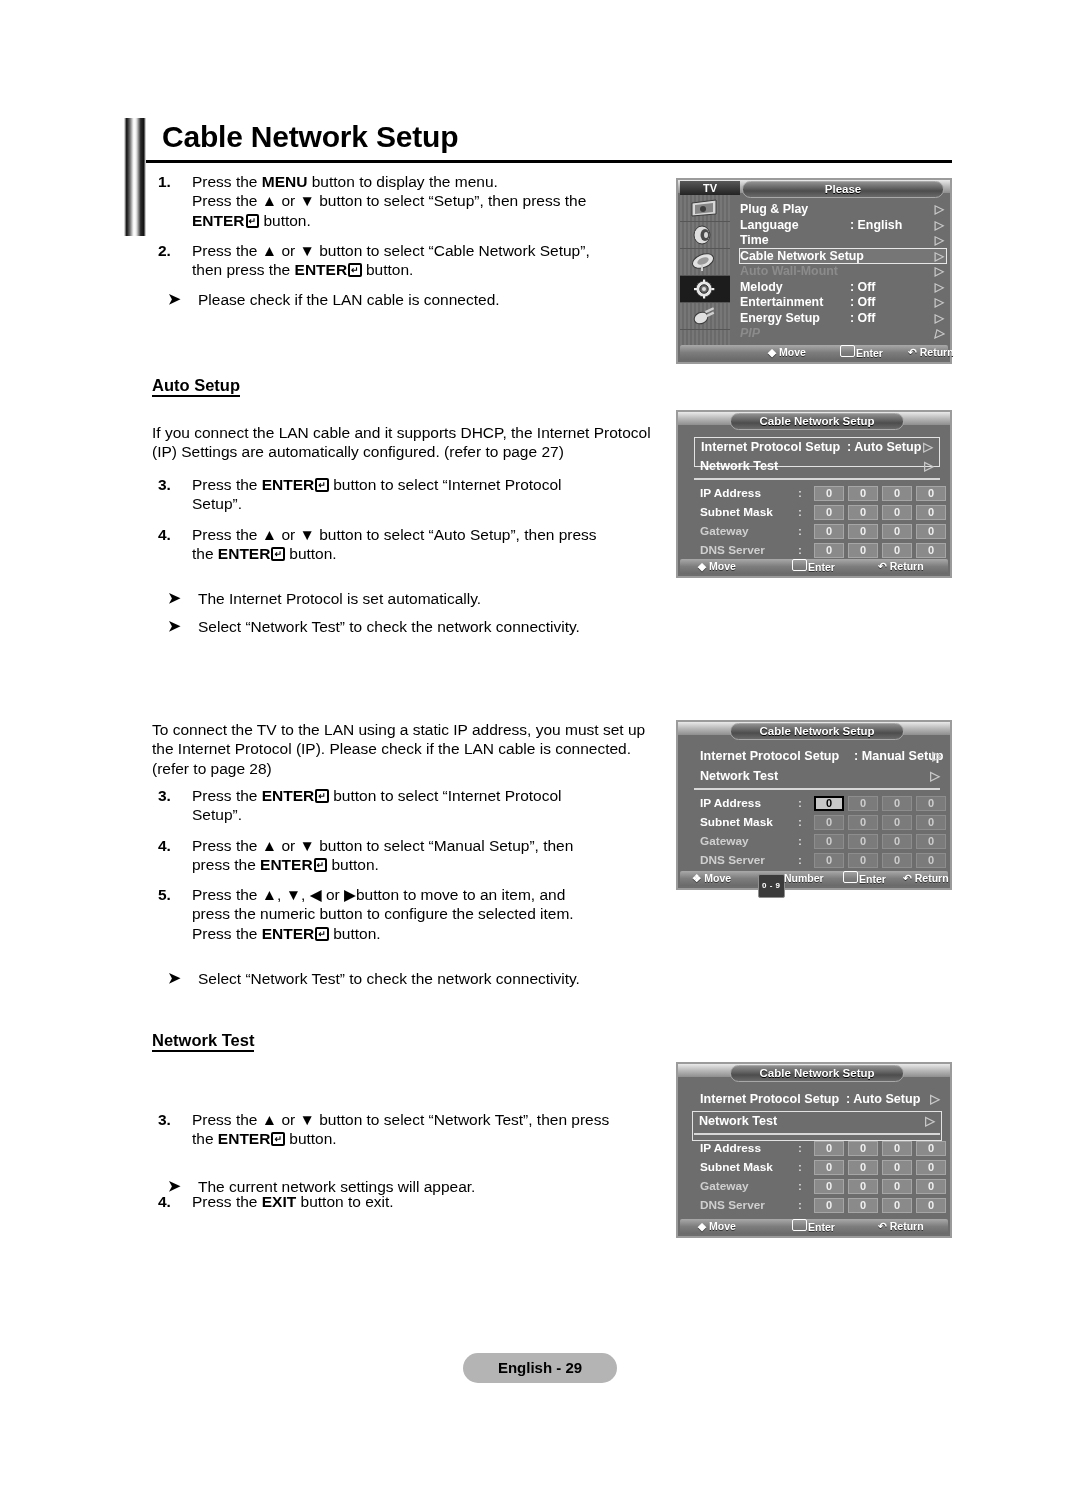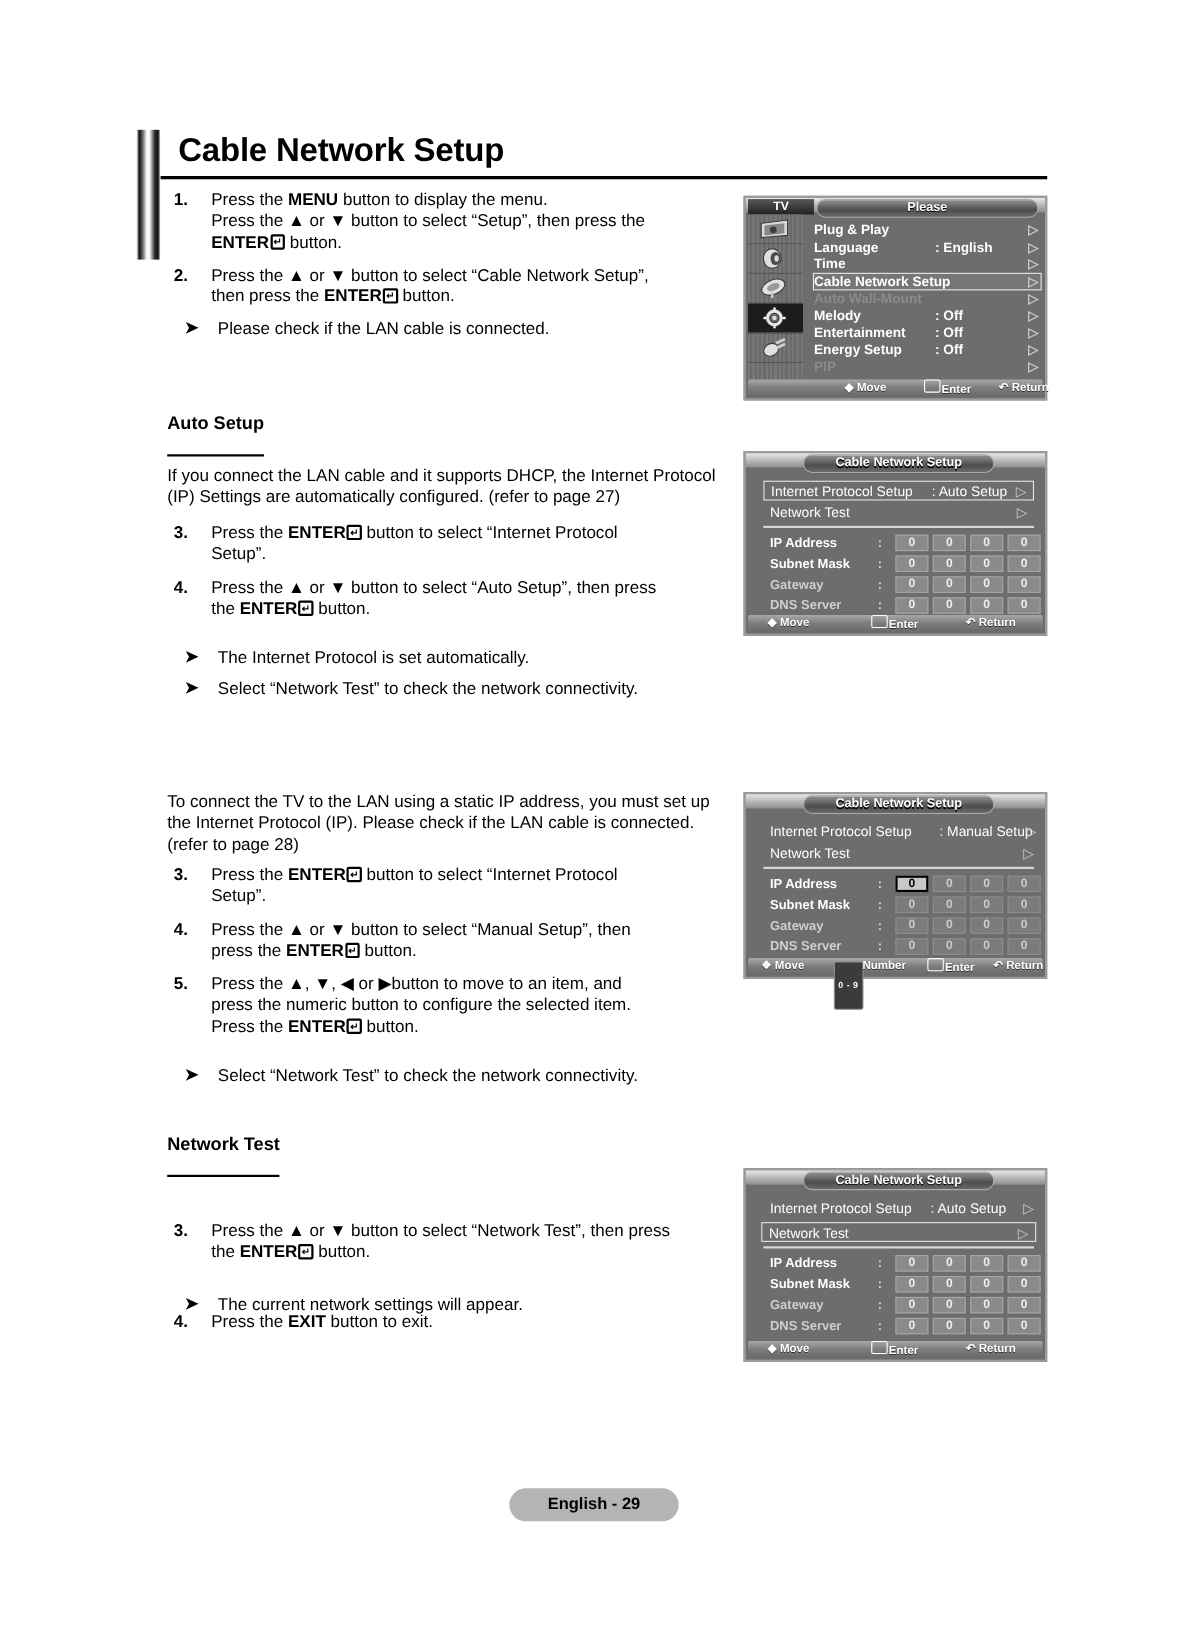--- a/index.html
+++ b/index.html
@@ -19,21 +19,21 @@
   .para{font-size:15.5px;line-height:19.3px;}
   .num-row{position:relative;padding-left:40px;margin-bottom:11px;font-size:15.5px;line-height:19.3px;}
   .num-row .n{position:absolute;left:6px;top:0;font-weight:bold;}
   .note{position:relative;padding-left:46px;font-size:15.5px;line-height:19.3px;margin-top:9px;}
   .note .arrow{position:absolute;left:16px;top:-1px;font-size:15px;font-weight:bold;}
   b{font-weight:bold;}
   .ent{display:inline-block;border:2px solid #000;border-radius:2px;padding:0 2px 0 1px;
        font-size:9px;line-height:10px;height:10px;vertical-align:2px;margin-left:1px;letter-spacing:-1px;font-weight:bold;}
 
   
-  .sec-h{font-size:16.5px;font-weight:bold;display:inline-block;border-bottom:2.5px solid #000;padding-bottom:18px;}
+  .sec-h{font-size:16.5px;font-weight:bold;display:inline-block;border-bottom:2.5px solid #000;padding-bottom:0;}
 
   
   .osd{position:absolute;background:#6d6d6d;border:2px solid #9b9b9b;box-sizing:border-box;
        font-family:"Liberation Sans",sans-serif;color:#fff;}
   .osd-strip{position:absolute;left:0;top:0;width:100%;height:13px;
        background:linear-gradient(to bottom,#e9e9e9,#b4b4b4 55%,#8e8e8e);}
   .osd-title{position:absolute;top:1px;height:15px;line-height:15px;text-align:center;
        background:linear-gradient(to bottom,#8f8f8f,#4d4d4d 60%,#6a6a6a);
        border-radius:9px;font-size:11.5px;font-weight:bold;color:#ffffff;
        text-shadow:0 1px 0 #000;border:1px solid #a8a8a8;}
@@ -56,33 +56,33 @@
 
   .menu-list{position:absolute;}
   .mrow{position:relative;height:14px;line-height:14px;font-size:12.4px;font-weight:bold;white-space:nowrap;}
   .mrow .lbl{position:absolute;left:0;}
   .mrow .val{position:absolute;}
   .mrow .arw{position:absolute;color:#c9c9c9;font-size:12px;}
   .mrow.dim .lbl,.mrow.dim .val{color:#8b8b8b;}
   .mrow.sel{outline:1.5px solid #e8e8e8;background:#767676;}
 
   
-  .cn-row{position:absolute;height:18px;line-height:18px;font-size:12.6px;font-weight:normal;white-space:nowrap;}
+  .cn-row{position:absolute;height:30px;line-height:18px;font-size:12.6px;font-weight:bold;white-space:nowrap;}
   .cn-row.boxed{border:1.5px solid #e3e3e3;box-sizing:border-box;}
   .cn-div{position:absolute;height:1.5px;background:#d8d8d8;}
   .ip-lbl{position:absolute;font-size:11.8px;font-weight:bold;line-height:15px;color:#cfcfcf;white-space:nowrap;}
   .ip-lbl.bright{color:#ffffff;}
   .ip-colon{position:absolute;font-size:11.8px;font-weight:bold;line-height:15px;color:#d9d9d9;}
   .ipbox{position:absolute;width:30px;height:15px;background:#8a8a8a;border:1px solid #a6a6a6;
      box-sizing:border-box;font-size:11px;font-weight:bold;line-height:13px;text-align:center;color:#efefef;}
   .ipbox.dimbx{background:#7b7b7b;border-color:#8d8d8d;color:#cdcdcd;}
   .ipbox.focus{background:#c7c7c7;border:2px solid #000;color:#000;line-height:11px;}
 
   .numchip{position:absolute;background:#3b3b3b;border:1px solid #8f8f8f;border-radius:2px;
-     font-size:8px;line-height:10px;height:10px;padding:16px 3px;color:#fff;letter-spacing:.5px;text-align:center;}
+     font-size:8px;line-height:10px;height:10px;padding:6px 3px;color:#fff;letter-spacing:.5px;text-align:center;}
 
   
   .footer{position:absolute;left:463px;top:1353px;width:154px;height:30px;background:#b4b4b4;
      border-radius:15px;text-align:center;line-height:30px;font-size:15px;font-weight:bold;color:#000;}
 
   .ent-ico{display:inline-block;position:relative;width:13px;height:10px;border:1.6px solid #fff;
      border-radius:2px;vertical-align:0px;margin-right:1px;}
 </style>
 </head>
 <body>
@@ -213,21 +213,21 @@
         <div class="mrow" style="top:0;margin-bottom:1.5px;">
           <span class="lbl">Entertainment</span>
           <span class="val" style="left:110px;">: Off</span>
           <span class="arw" style="right:2px;">▷</span>
         </div>
         <div class="mrow" style="top:0;margin-bottom:1.5px;">
           <span class="lbl">Energy Setup</span>
           <span class="val" style="left:110px;">: Off</span>
           <span class="arw" style="right:2px;">▷</span>
         </div>
-        <div class="mrow dim" style="top:0;margin-bottom:1.5px;">
+        <div class="mrow dim" style="top:0;margin-bottom:1.5px;font-style:italic;">
           <span class="lbl">PIP</span>
           <span class="arw" style="right:2px;">▷</span>
         </div>
       </div>
     <div class="osd-bottom">
       <span class="bi" style="left:88px;">◆&nbsp;<span>Move</span></span>
       <span class="bi" style="left:160px;"><span class="ent-ico"></span><span>Enter</span></span>
       <span class="bi" style="left:228px;">↶&nbsp;<span>Return</span></span>
     </div>
   </div>

